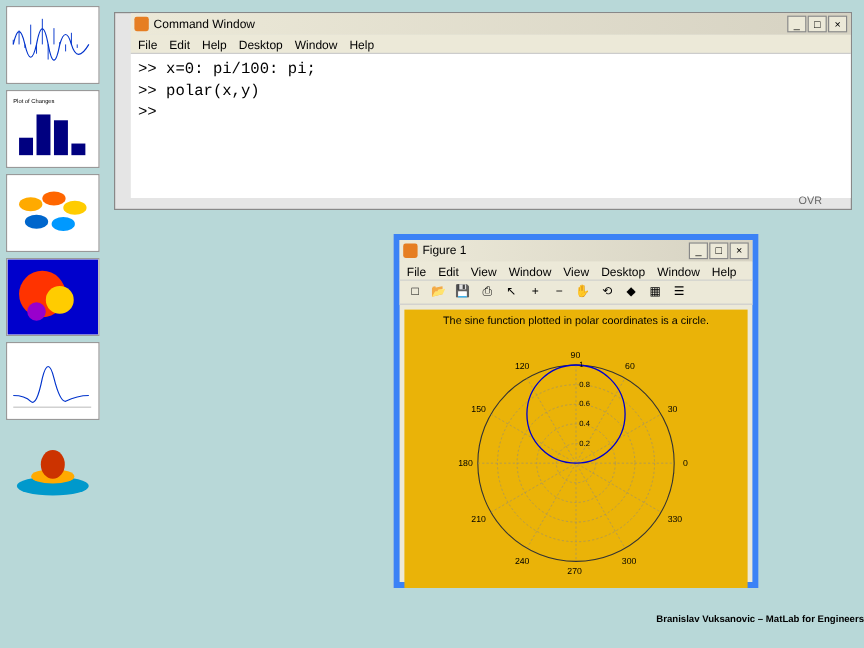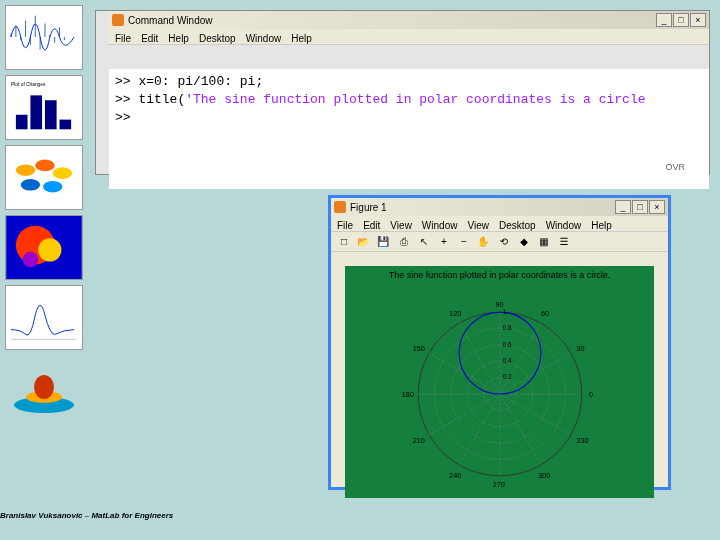--- a/index.html
+++ b/index.html
@@ -85,40 +85,39 @@
 .menu-item { cursor: pointer; }
 .code-area {
   background: #fff;
   height: 120px;
   padding: 4px 6px;
   font-family: 'Courier New', monospace;
   font-size: 13px;
   line-height: 18px;
   overflow: hidden;
   position: relative;
-  margin-top: 24px;
 }
 .code-line { white-space: pre; }
 .str { color: #a020f0; }
 .status-corner {
   position: absolute;
   right: 24px;
   bottom: 2px;
   font-size: 9px;
   color: #666;
 }
 
 .fig-window {
   position: absolute;
   left: 328px;
   top: 195px;
-  width: 343px;
+  width: 304px;
   height: 295px;
   background: #ece9d8;
-  border: 3px solid #3b82f6;
+  border: 5px solid #3b82f6;
 }
 .toolbar {
   height: 20px;
   background: #ece9d8;
   display: flex;
   gap: 2px;
   padding: 2px 4px;
   align-items: center;
   border-bottom: 1px solid #ccc;
 }
@@ -126,46 +125,45 @@
   width: 18px;
   height: 16px;
   background: #ece9d8;
   border: 1px solid transparent;
   font-size: 10px;
   text-align: center;
   line-height: 14px;
   cursor: pointer;
 }
 .fig-canvas {
-  background: #15803d;
-  margin: 14px;
+  background: #eab308;
+  margin: 4px;
   height: 232px;
   position: relative;
 }
 .fig-title {
   text-align: center;
   font-size: 9px;
   padding-top: 4px;
 }
 .polar-plot {
   position: absolute;
   left: 50%;
   top: 55%;
   transform: translate(-50%, -50%);
 }
 
 .footer {
   position: absolute;
   left: 0;
   right: 0;
   bottom: 20px;
-  text-align: left;
+  text-align: right;
   font-size: 8px;
   font-weight: bold;
-  font-style: italic;
 }
 .footer-line2 { font-weight: normal; }
 </style>
 </head>
 <body>
 
 <div class="sidebar">
   <div class="thumb">
     <svg viewBox="0 0 78 65">
         <rect width="78" height="65" fill="#fff"></rect>
@@ -230,21 +228,21 @@
   <div class="menubar">
     <span class="menu-item">File</span>
     <span class="menu-item">Edit</span>
     <span class="menu-item">Help</span>
     <span class="menu-item">Desktop</span>
     <span class="menu-item">Window</span>
     <span class="menu-item">Help</span>
   </div>
   <div class="code-area">
     <div class="code-line">&gt;&gt; x=0: pi/100: pi;</div>
-    <div class="code-line"><span>&gt;&gt; title(</span><span class="str">'The sine function plotted in polar coordinates is a circle</span></div>
+    <div class="code-line">&gt;&gt; polar(x,y)</div>
     <div class="code-line">&gt;&gt; </div>
   </div>
   <div class="status-corner">OVR</div>
 </div>
 
 <div class="fig-window">
   <div class="titlebar">
     <span class="logo"></span>
     <span>Figure 1</span>
     <div class="win-controls">

